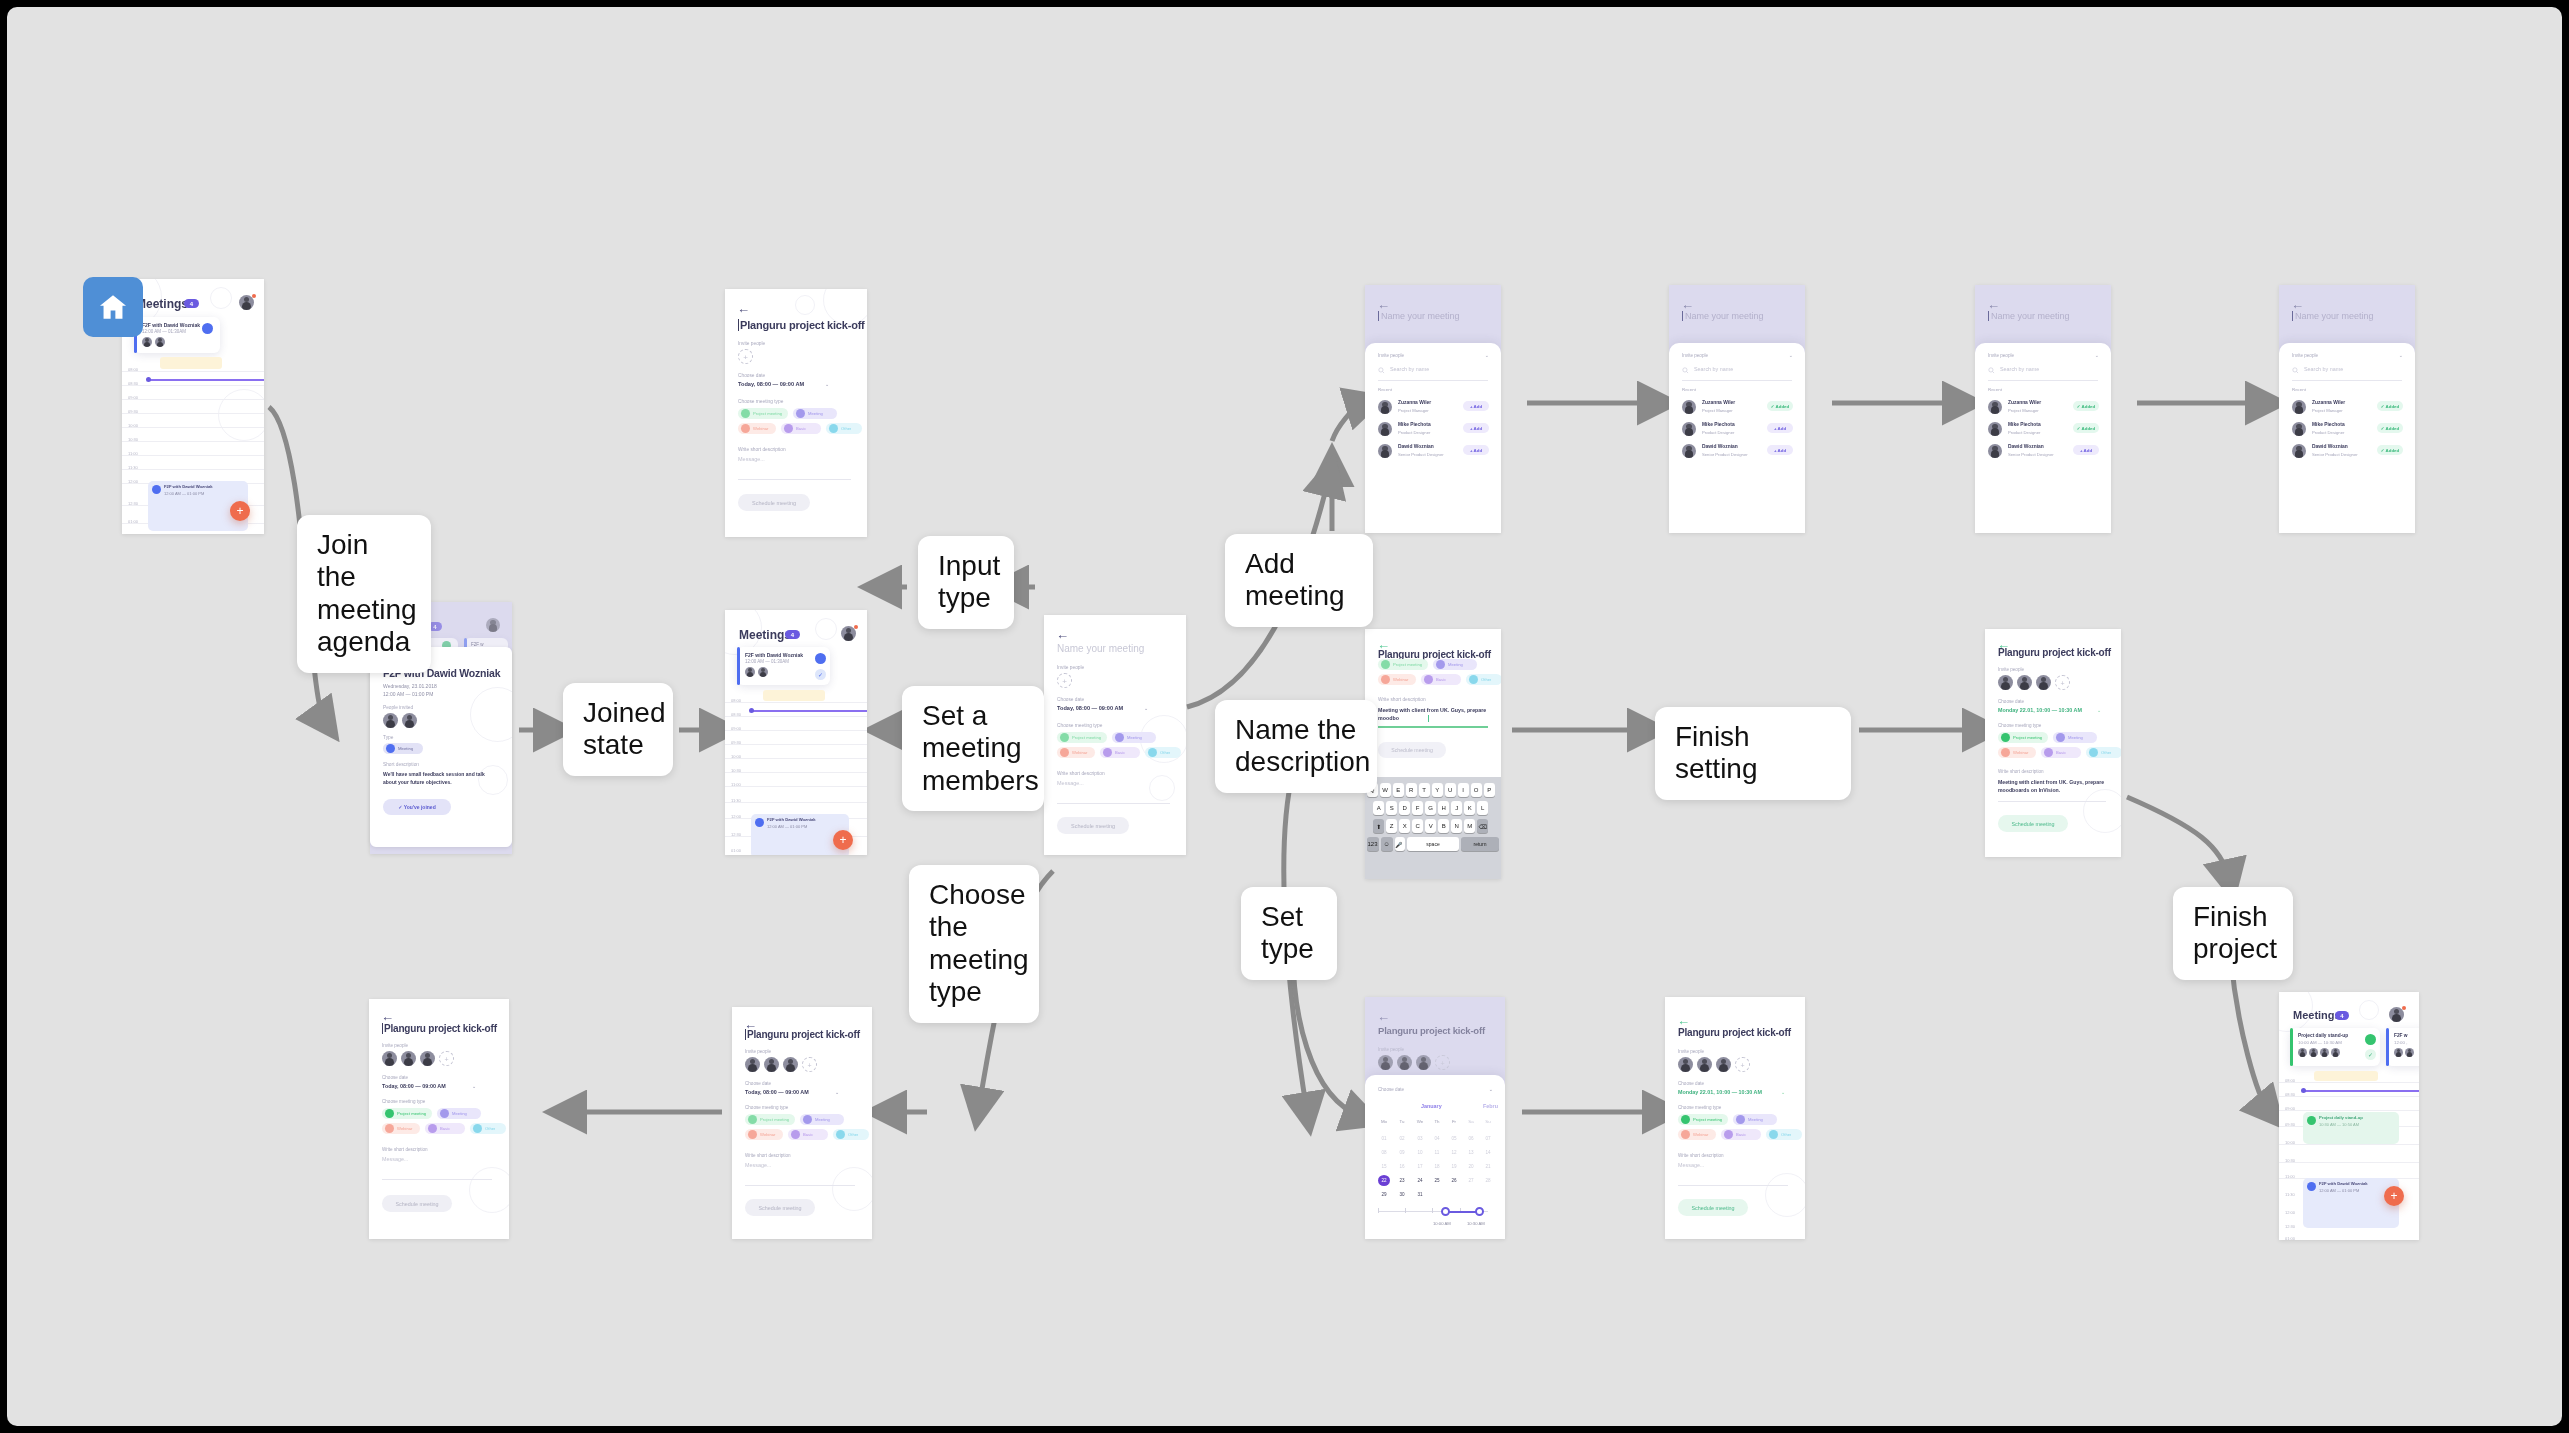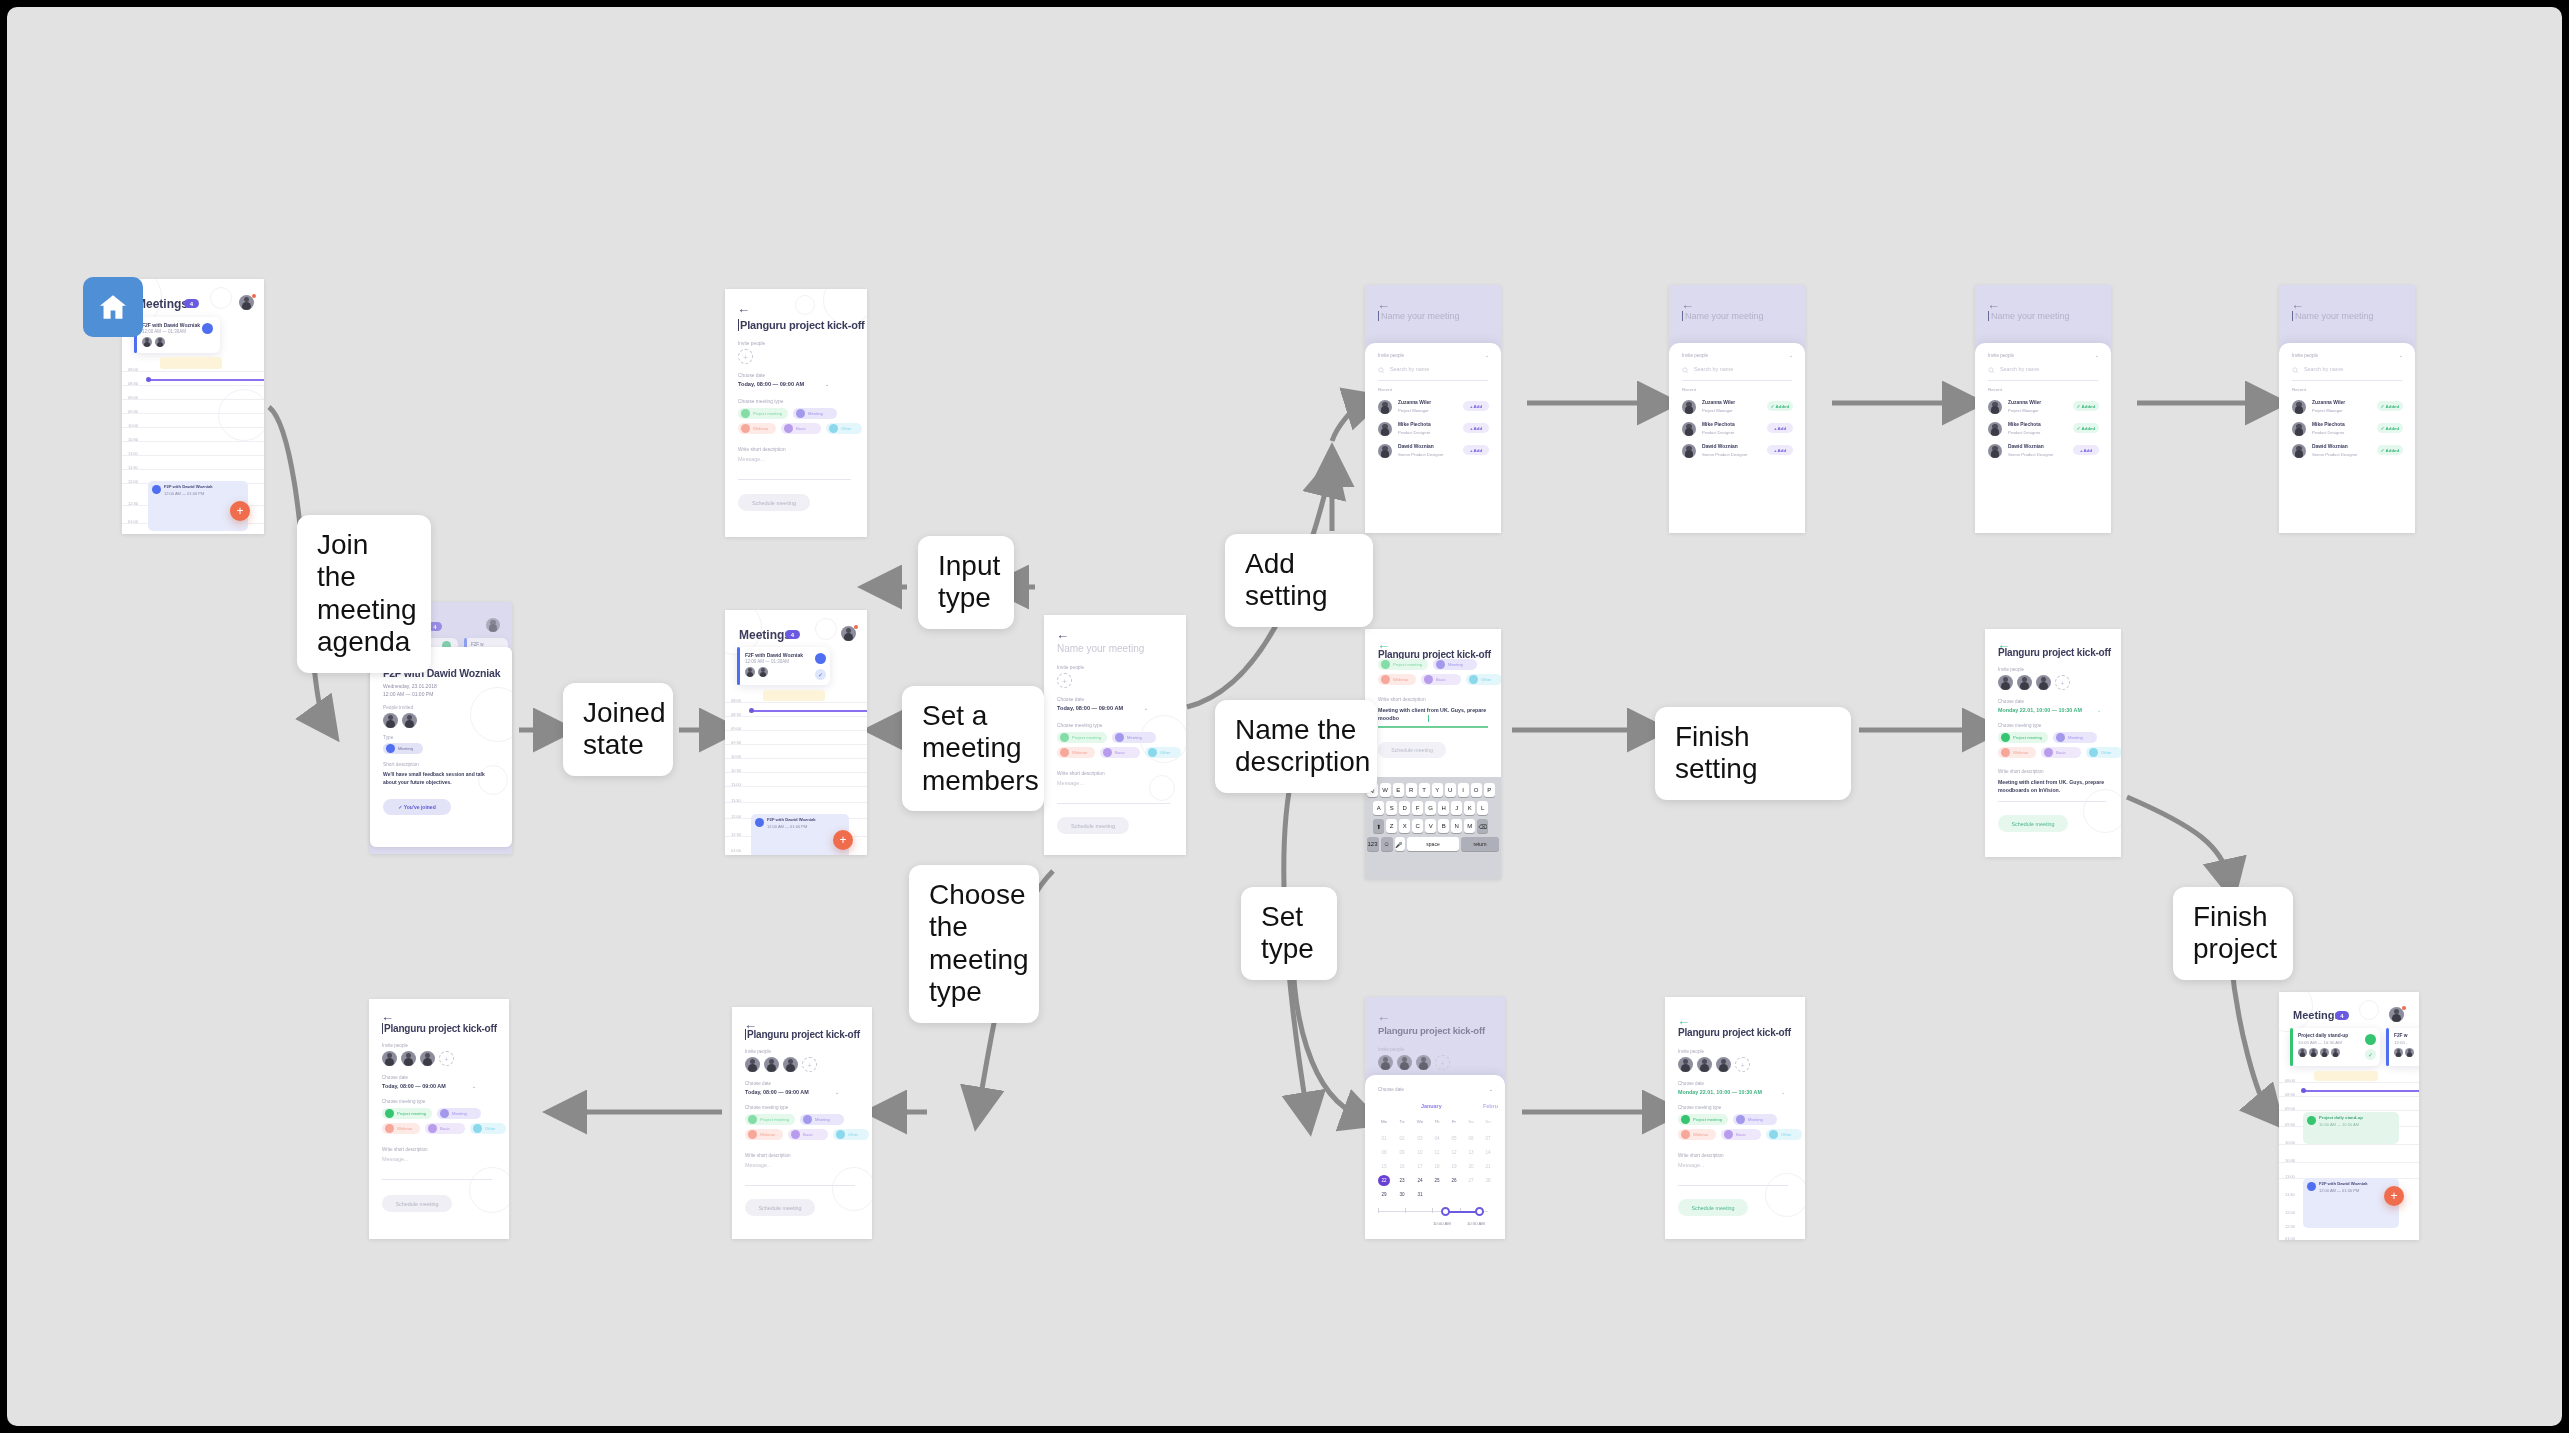--- a/index.html
+++ b/index.html
@@ -877,21 +877,21 @@
       <div class="label" style="left: 911px; top: 529px; width: 96px;">Input
 type</div>
       <div class="label" style="left: 895px; top: 679px; width: 142px;">Set a
 meeting
 members</div>
       <div class="label" style="left: 902px; top: 858px; width: 130px;">Choose
 the
 meeting
 type</div>
       <div class="label" style="left: 1218px; top: 527px; width: 148px;">Add
-setting</div>
+meeting</div>
       <div class="label" style="left: 1208px; top: 693px; width: 162px;">Name the
 description</div>
       <div class="label" style="left: 1234px; top: 880px; width: 96px;">Set
 type</div>
       <div class="label" style="left: 1648px; top: 700px; width: 196px;">Finish setting</div>
       <div class="label" style="left: 2166px; top: 880px; width: 120px;">Finish
 project</div>
     </div>
 
 </div>

